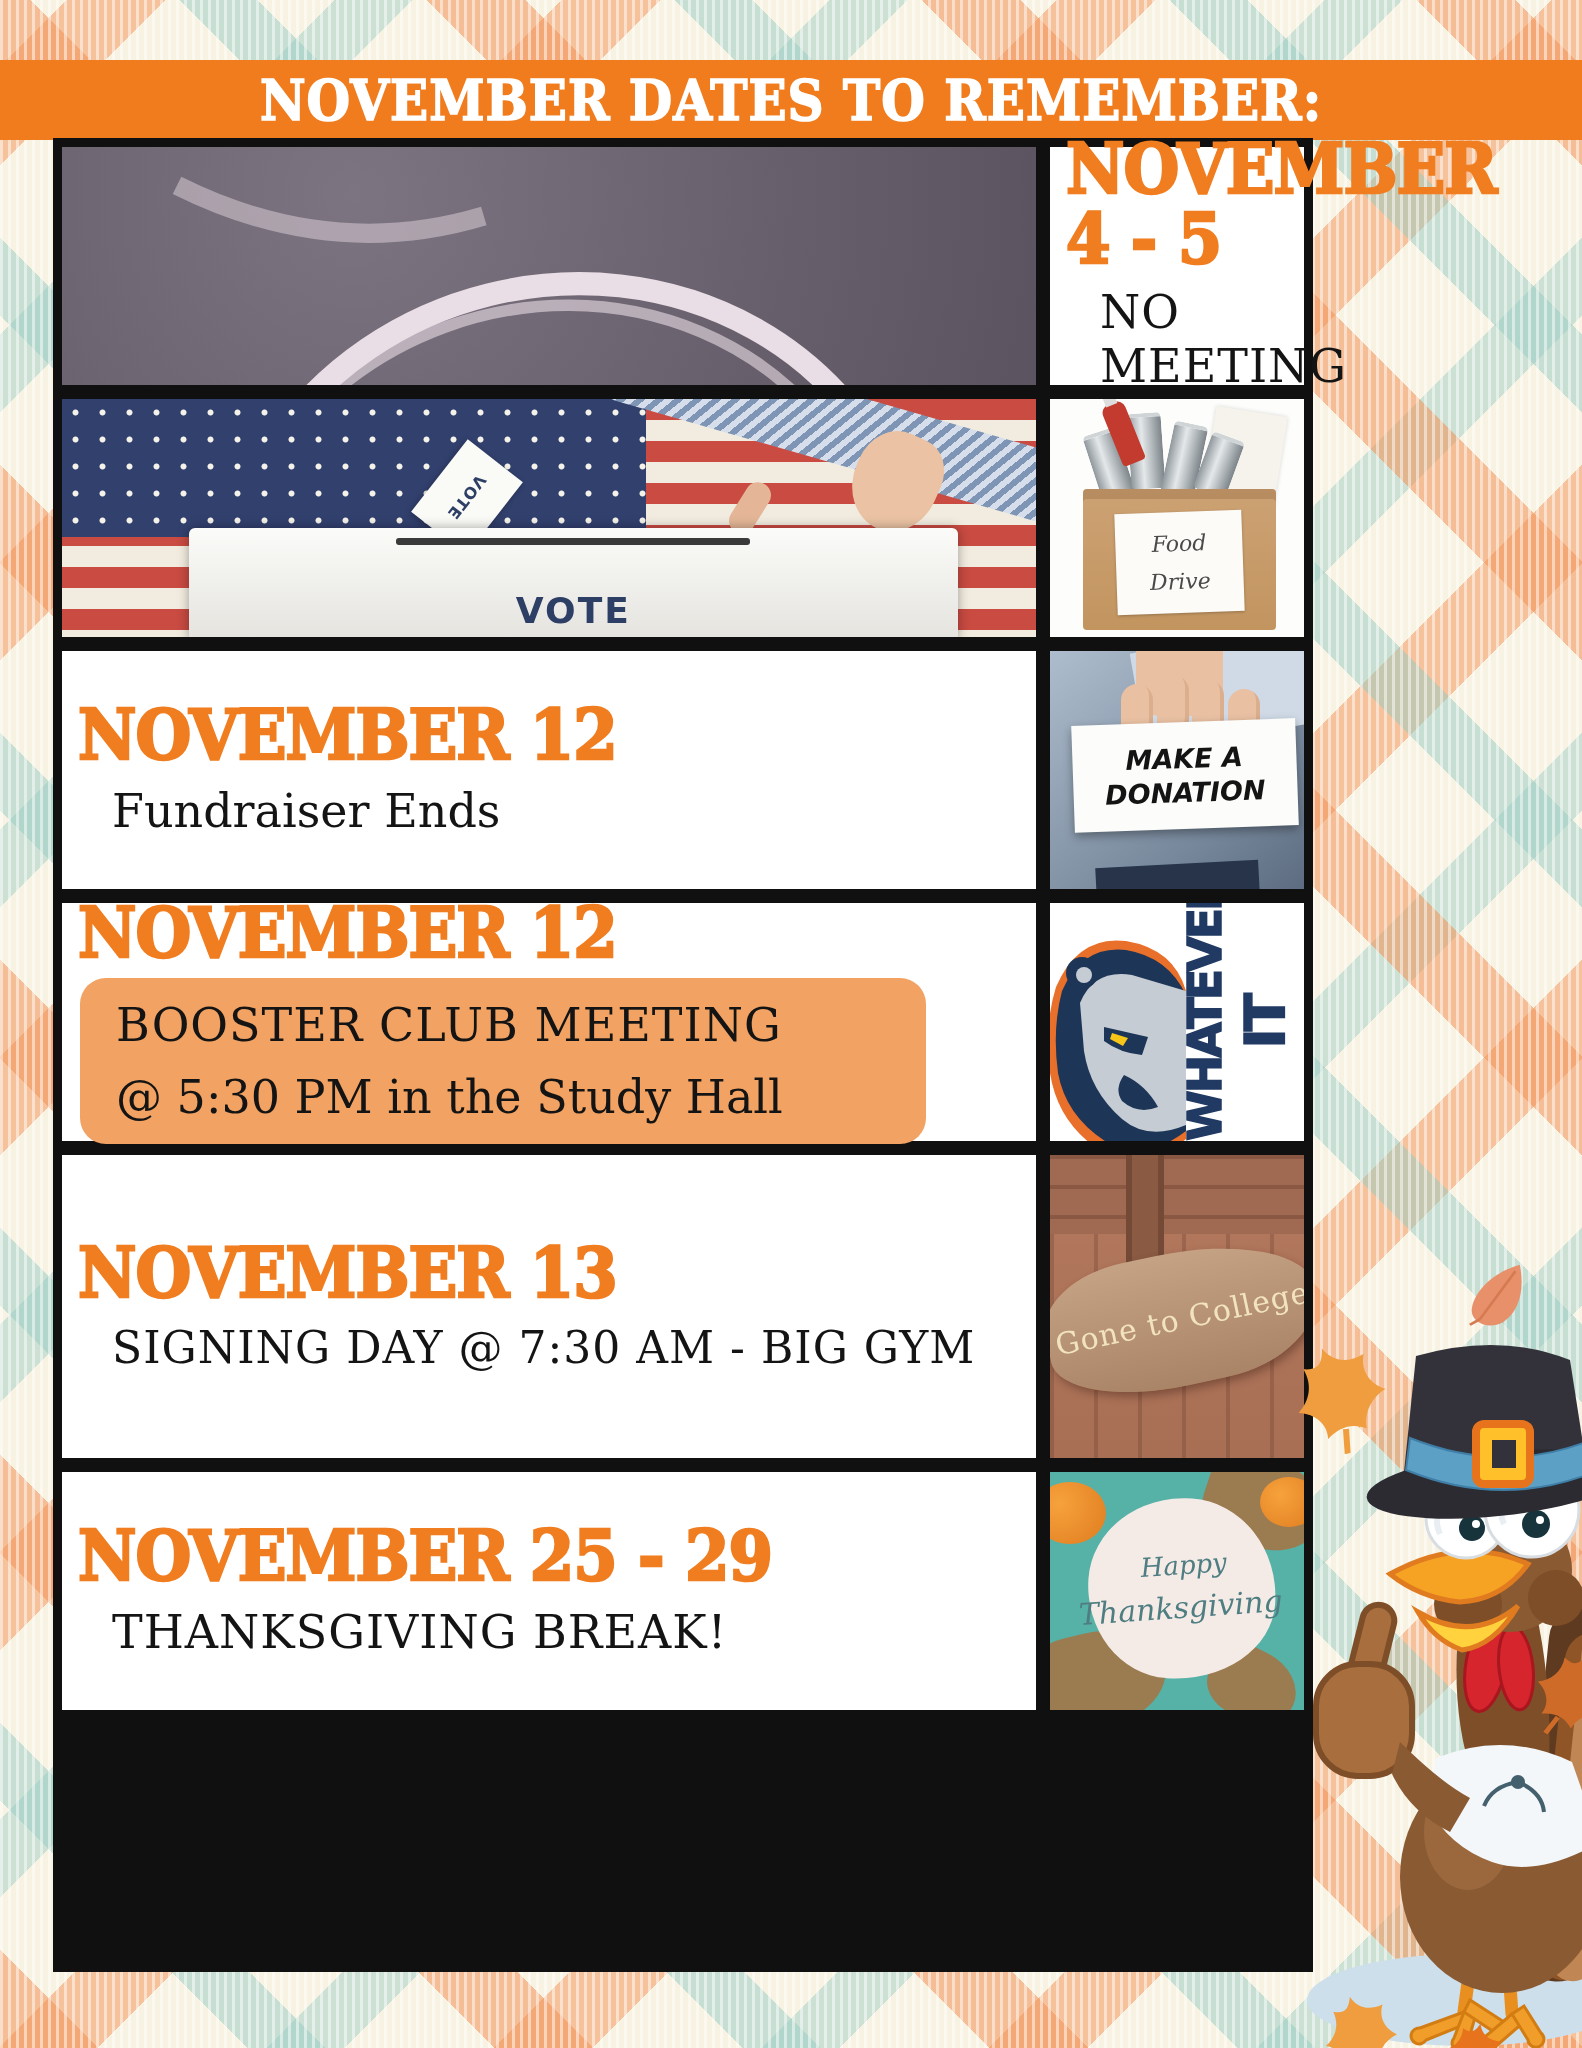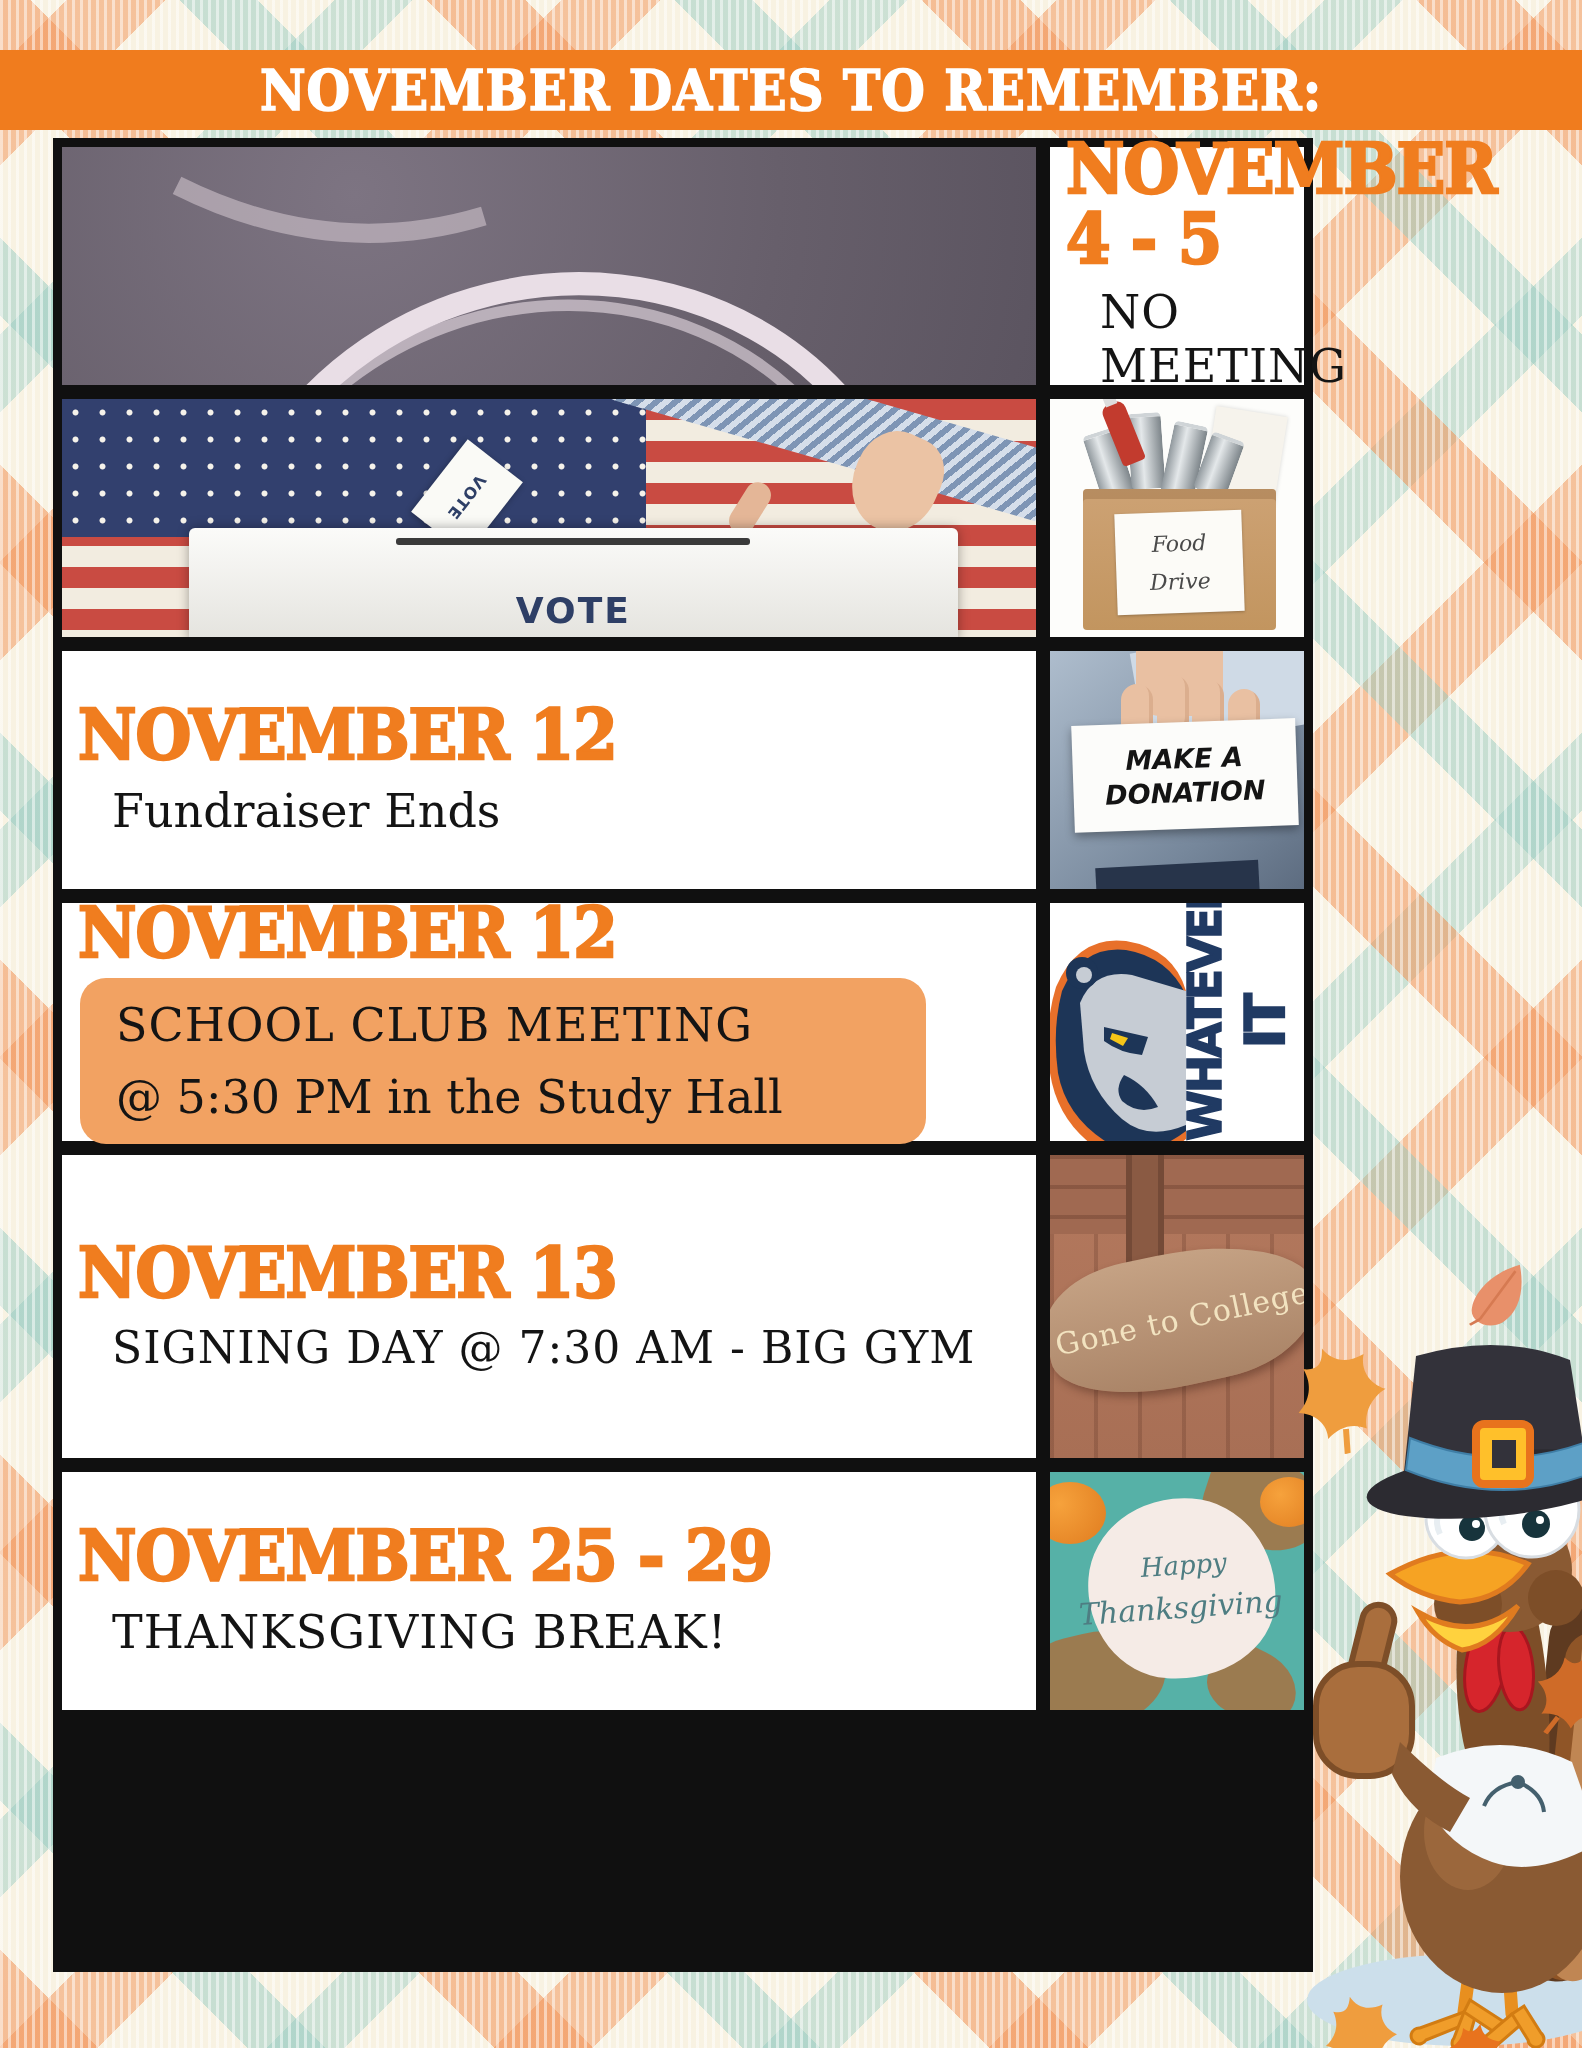--- a/index.html
+++ b/index.html
@@ -9,21 +9,21 @@
     overflow:hidden;
     background-color:#f8f2e2;
     background-image:
       repeating-linear-gradient(90deg, rgba(255,255,255,.5) 0 3px, rgba(255,255,255,0) 3px 8px),
       repeating-linear-gradient(45deg, rgba(242,146,86,.55) 0 70px, rgba(242,146,86,0) 70px 175px, rgba(150,203,194,.5) 175px 230px, rgba(150,203,194,0) 230px 350px),
       repeating-linear-gradient(-45deg, rgba(242,146,86,.5) 0 70px, rgba(242,146,86,0) 70px 175px, rgba(150,203,194,.45) 175px 230px, rgba(150,203,194,0) 230px 350px);
     font-family:"DejaVu Serif", serif;
   }
   
   .banner{
-    position:absolute;top:50px;left:0;width:100%;height:80px;
+    position:absolute;top:60px;left:0;width:100%;height:80px;
     background:#f07c1e;display:flex;align-items:center;justify-content:center;
   }
   .banner h1{
     margin:0;color:#fff;font-size:50px;font-weight:bold;letter-spacing:1px;
     -webkit-text-stroke:1.5px #ffffff;transform:scaleY(1.12);
   }
   
   .table{
     position:absolute;left:53px;top:138px;width:1260px;height:1834px;
     box-sizing:border-box;background:#101010;border:9px solid #101010;
@@ -195,21 +195,21 @@
           <span>MAKE A</span>
           <span>DONATION</span>
         </div>
         <div class="suit"></div>
       </div>
     </div>
 
     <div class="cell text-cell">
       <div class="date">NOVEMBER 12</div>
       <div class="highlight">
-        <div class="event caps">SCHOOL CLUB MEETING</div>
+        <div class="event caps">BOOSTER CLUB MEETING</div>
         <div class="event">@ 5:30 PM in the Study Hall</div>
       </div>
     </div>
     <div class="cell img-cell">
       <div class="scene-bear">
         <svg viewBox="0 0 140 260" style="position:absolute;left:-4px;top:22px;width:140px;height:260px;">
           <path fill="#e8702a" d="M10,62 Q32,10 80,16 Q128,24 140,66 L140,214 Q96,250 58,228 Q12,200 4,148 Q-2,100 10,62 Z"></path>
           <path fill="#1d3557" d="M16,66 Q36,20 80,25 Q122,32 140,70 L140,206 Q98,238 62,218 Q20,192 12,148 Q6,104 16,66 Z"></path>
           <path fill="#c6ccd4" d="M34,78 Q48,44 86,50 L140,66 L140,200 Q102,216 76,194 Q44,166 38,126 Z"></path>
           <circle cx="36" cy="48" r="16" fill="#1d3557"></circle>

